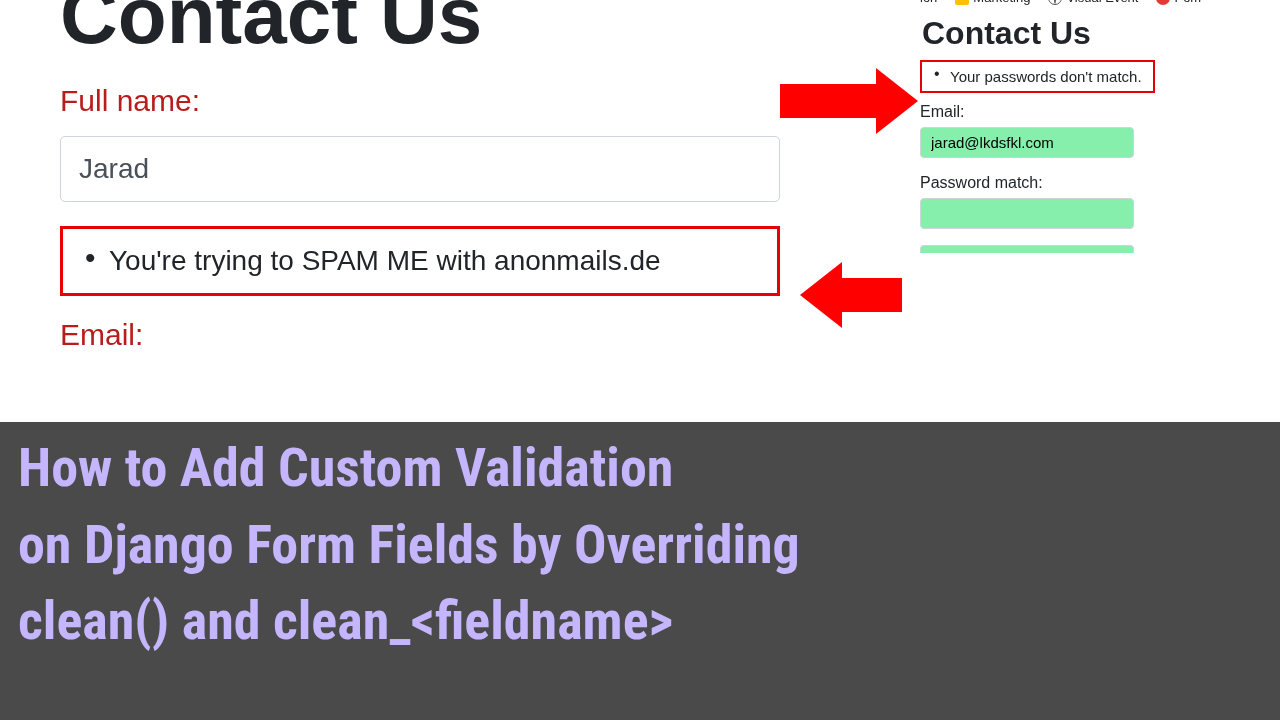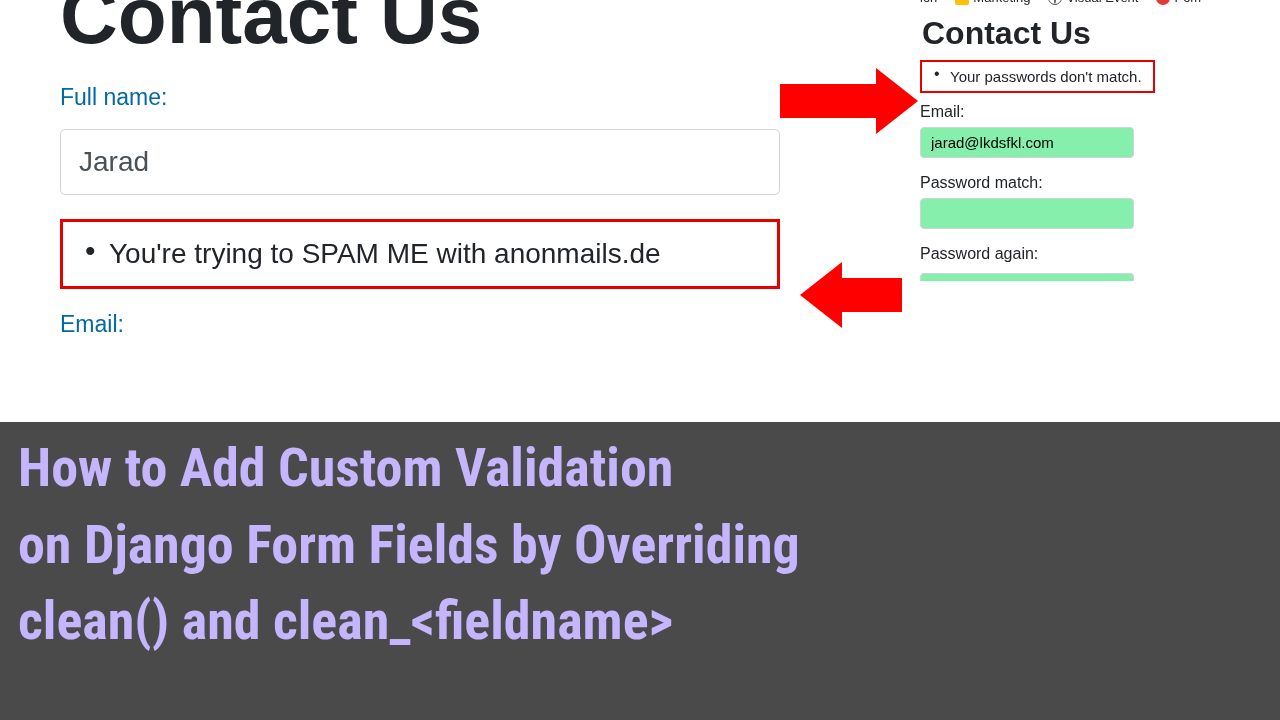--- a/index.html
+++ b/index.html
@@ -20,24 +20,24 @@
     width: 870px;
     padding-left: 60px;
   }
   .left-panel h1 {
     font-size: 80px;
     font-weight: 700;
     color: #212529;
     margin-bottom: 20px;
   }
   .left-panel .field-label {
-    font-size: 23px;
+    font-size: 30px;
     font-weight: 400;
     margin: 22px 0 18px 0;
-    color: #0369a1;
+    color: #b91c1c;
   }
   .big-input {
     width: 720px;
     padding: 16px 18px;
     font-size: 28px;
     border: 1px solid #ced4da;
     border-radius: 5px;
     background: #fff;
     font-family: inherit;
     color: #495057;
@@ -212,21 +212,20 @@
   <div class="error-box-right">
     <span>Your passwords don't match.</span>
   </div>
 
   <div class="small-label">Email:</div>
   <input class="small-input" type="text" value="jarad@lkdsfkl.com" style="">
 
   <div class="small-label">Password match:</div>
   <input class="small-input" type="password" value="" style="">
 
-  <div class="small-label">Password again:</div>
   <input class="small-input" type="password" style="width: 214px; height: 8px; padding: 0px; border-bottom: none; border-radius: 4px 4px 0px 0px;" value="">
 </div>
 
 <div class="banner">
   <p>
     <span>How to Add Custom Validation</span><br>
     <span>on Django Form Fields by Overriding</span><br>
     <span>clean() and clean_&lt;fieldname&gt;</span>
   </p>
 </div>

